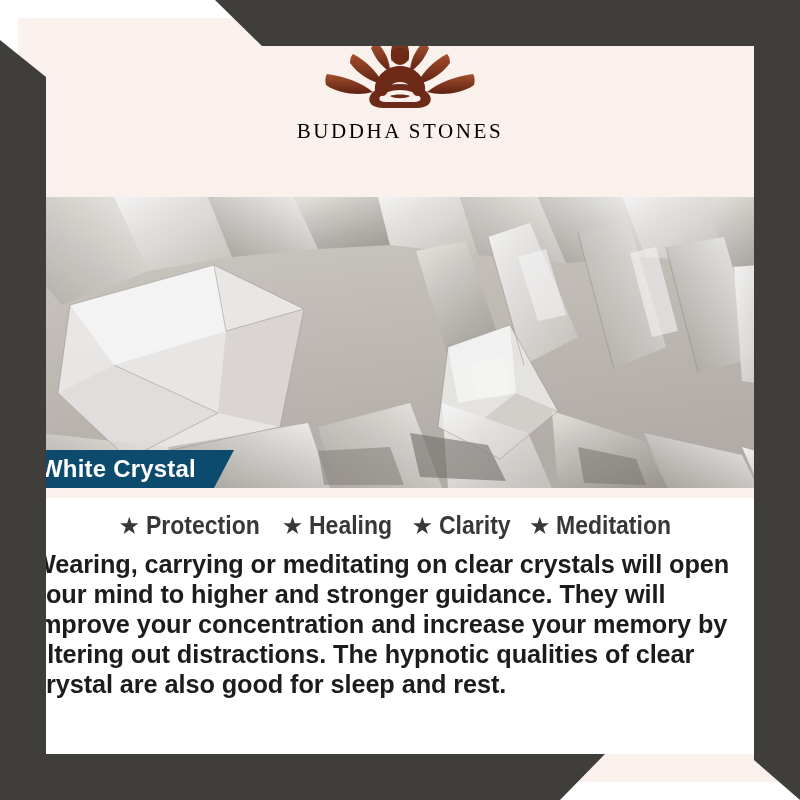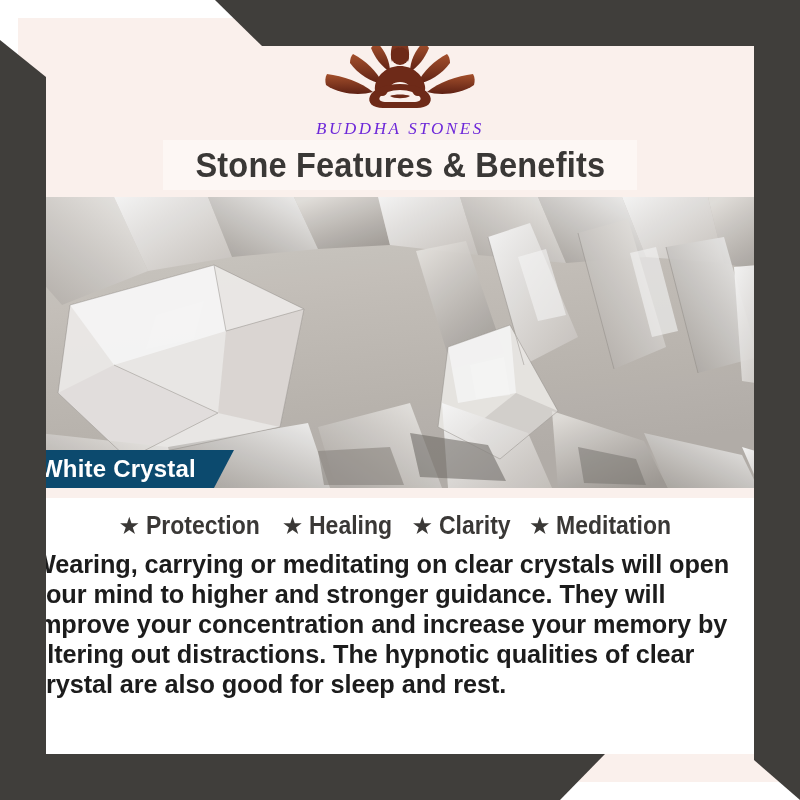--- a/index.html
+++ b/index.html
@@ -94,25 +94,24 @@
     align-items: center;
   }
   .logo-mark {
     width: 190px;
     height: 92px;
     display: block;
   }
   .logo-word {
     margin-top: 3px;
     font-family: "Liberation Serif", serif;
-    font-size: 17px;
+    font-size: 21px;
     letter-spacing: 2.6px;
-    color: #6d28d9;
+    color: #000000;
     font-weight: 400;
-    font-style: italic;
   }
 
   
   .title-band {
     position: absolute;
     left: 163px;
     top: 140px;
     width: 474px;
     height: 50px;
     background: #fdf7f4;
@@ -265,23 +264,20 @@
           <path d="M95 60 C80 60 68 65 65 72 C62 79 68 84 78 84 L112 84 C122 84 128 79 125 72 C122 65 110 60 95 60 Z M95 66 C104 66 112 69 115 73 C117 76 114 78 108 78 L82 78 C76 78 73 76 75 73 C78 69 86 66 95 66 Z"></path>
 
           <path d="M85 72 C89 70 101 70 105 72 C101 75 89 75 85 72 Z"></path>
         </g>
       </svg>
 
       <div class="logo-word">BUDDHA STONES</div>
     </div>
   </div>
 
-  <div class="title-band">
-    <span class="title-text">Stone Features &amp; Benefits</span>
-  </div>
 
   <div class="photo-band">
     <svg class="crystal-photo" viewBox="0 0 764 291" preserveAspectRatio="xMidYMid slice" aria-hidden="true">
       <defs>
         <linearGradient id="bgq" x1="0" y1="0" x2="0.3" y2="1">
           <stop offset="0%" stop-color="#d8d3cd"></stop>
           <stop offset="45%" stop-color="#c9c4be"></stop>
           <stop offset="100%" stop-color="#b9b4ae"></stop>
         </linearGradient>
         <linearGradient id="fA" x1="0" y1="0" x2="1" y2="1">

